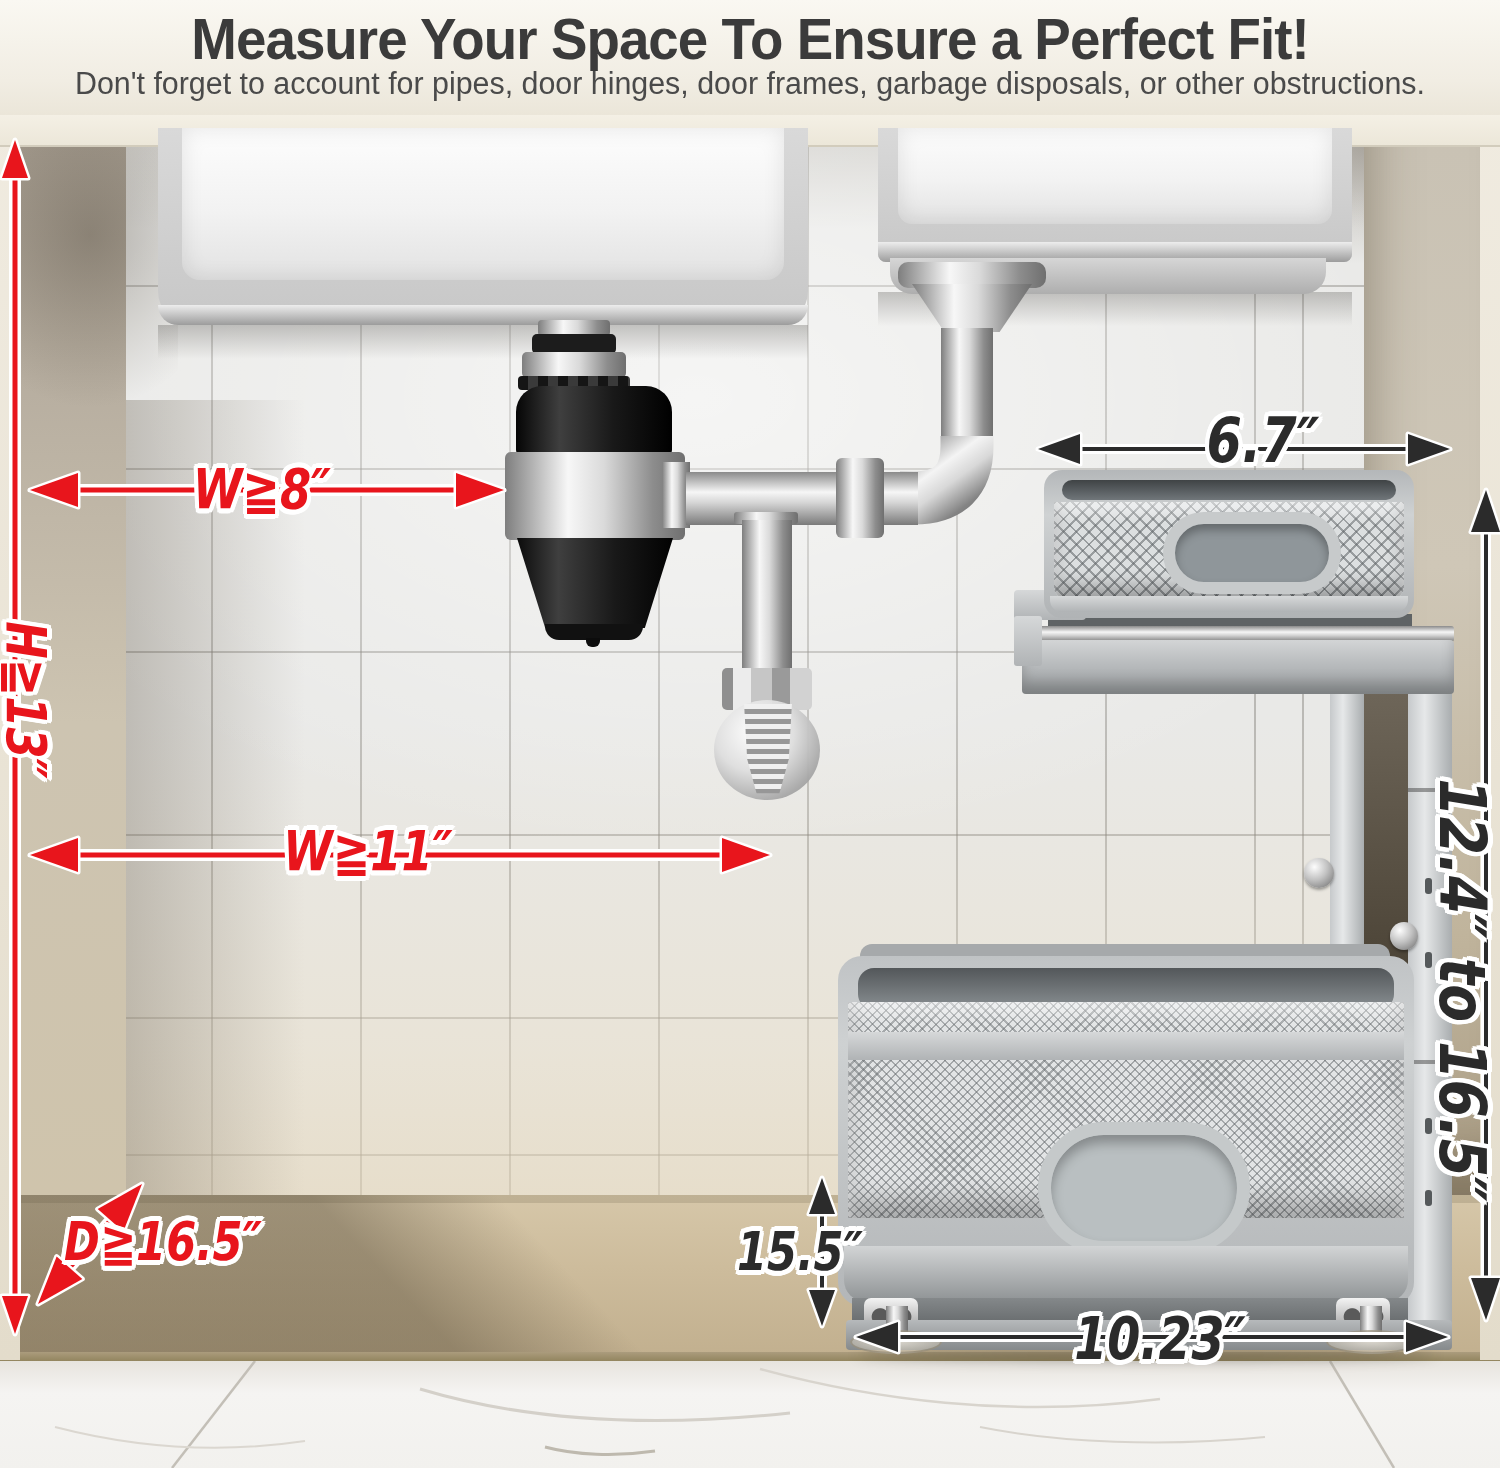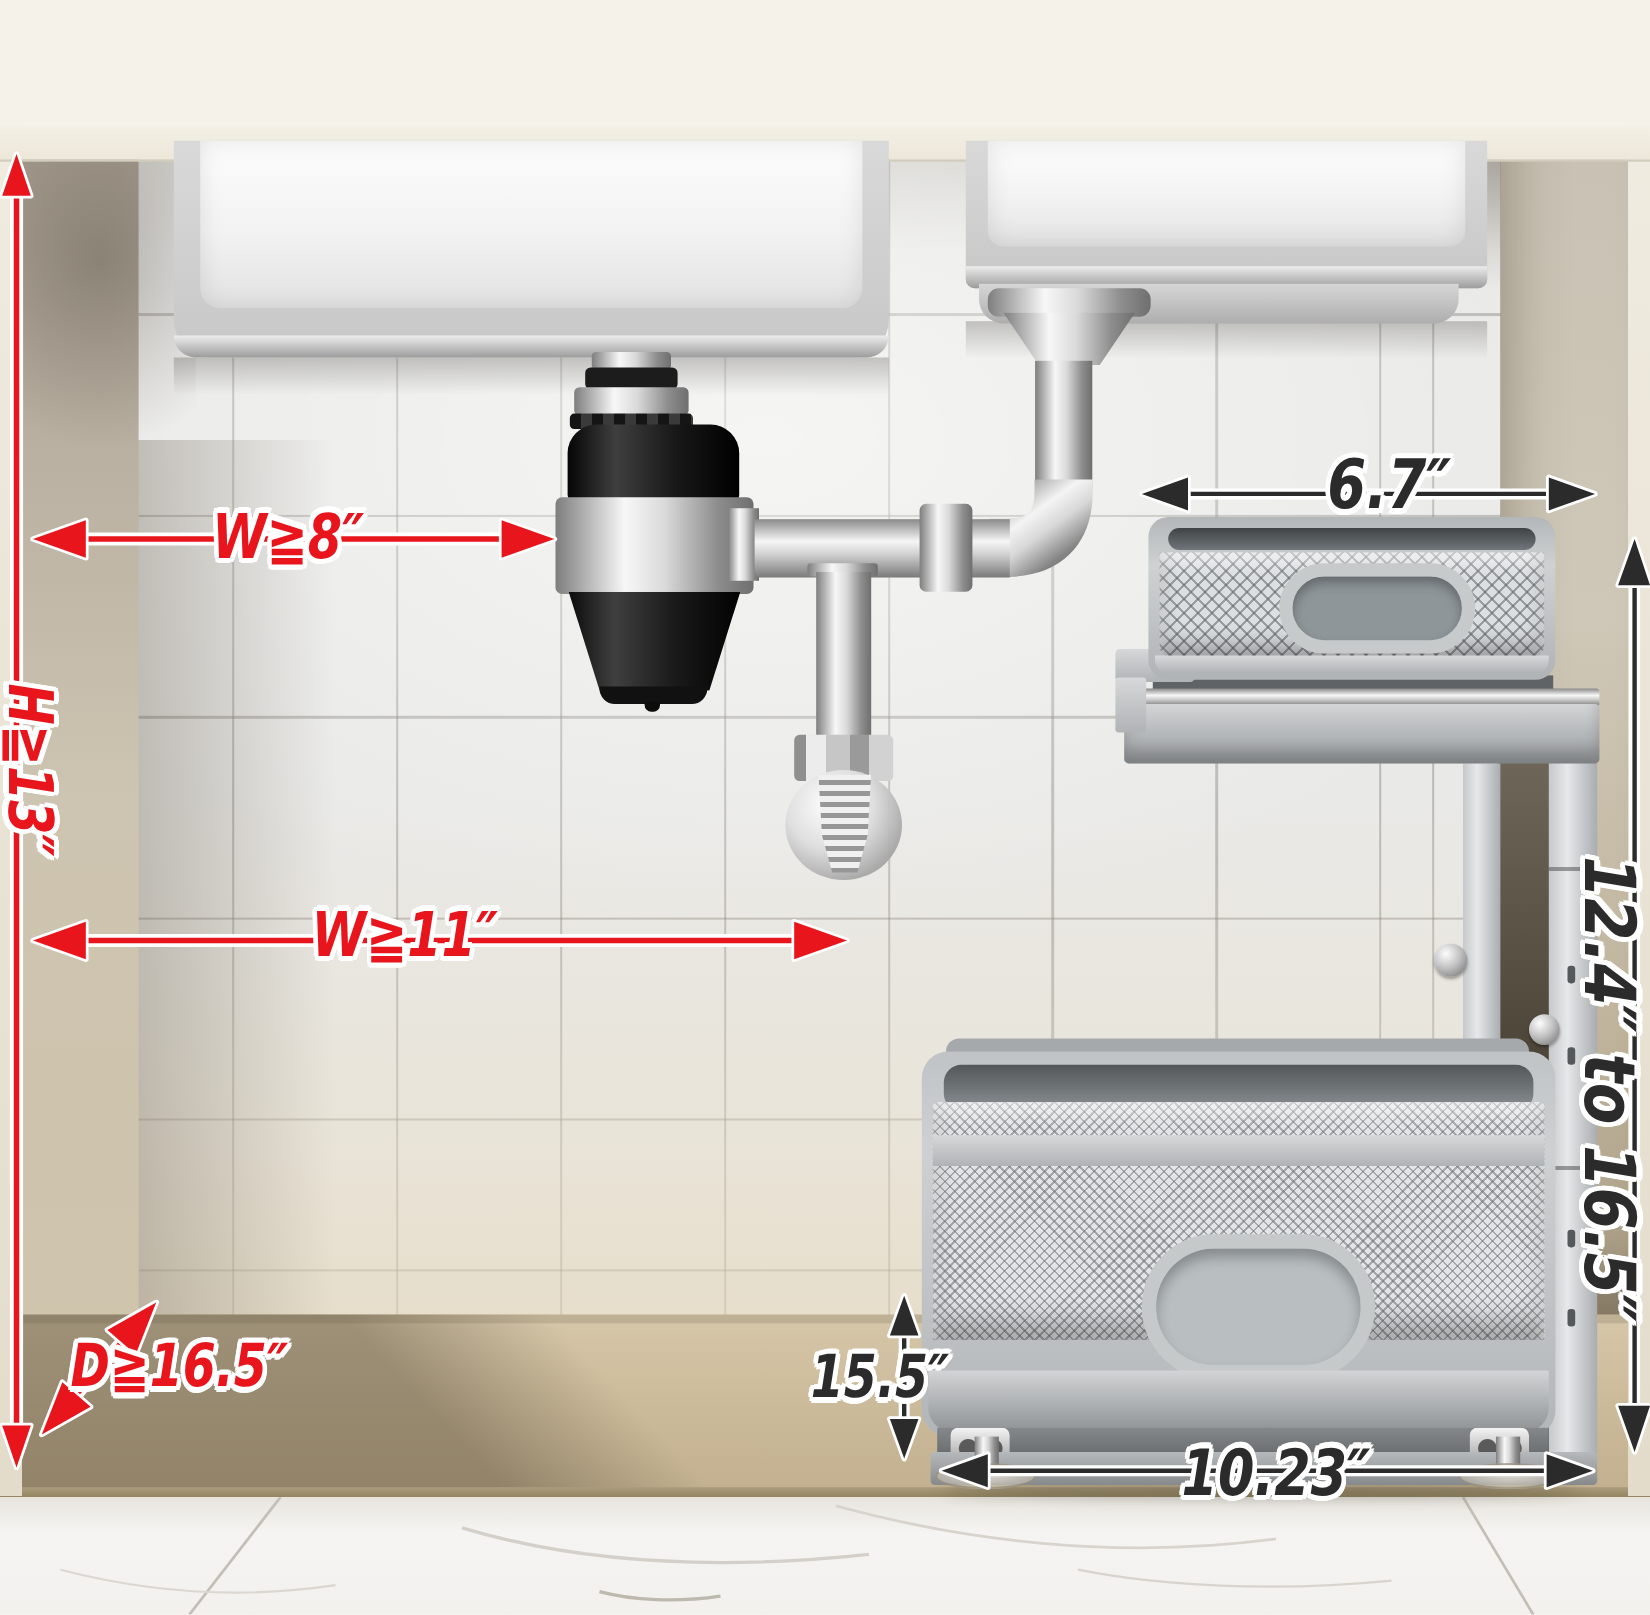--- a/index.html
+++ b/index.html
@@ -102,20 +102,24 @@
   .meas.red{color:#e8151c;}
   .meas.dark{color:#2b2b2b;}
   svg.anno{left:0;top:0;z-index:60;pointer-events:none;}
   svg.scene{left:0;top:0;z-index:12;pointer-events:none;}
 </style>
 </head>
 <body>
 
 <div id="stage">
 
+  <div class="header">
+    <div class="title">Measure Your Space To Ensure a Perfect Fit!</div>
+    <div class="subtitle">Don't forget to account for pipes, door hinges, door frames, garbage disposals, or other obstructions.</div>
+  </div>
 
   <div class="wall"></div>
   <div class="wall-light"></div>
   <div class="wall-shadow-left"></div>
   <div class="corner-shadow-tr"></div>
   <div class="left-inner-wall"></div>
   <div class="corner-shadow-tl"></div>
   <div class="right-inner-wall"></div>
   <div class="outer-strip" style="left:0;"></div>
   <div class="outer-strip" style="left:1480px;"></div>

